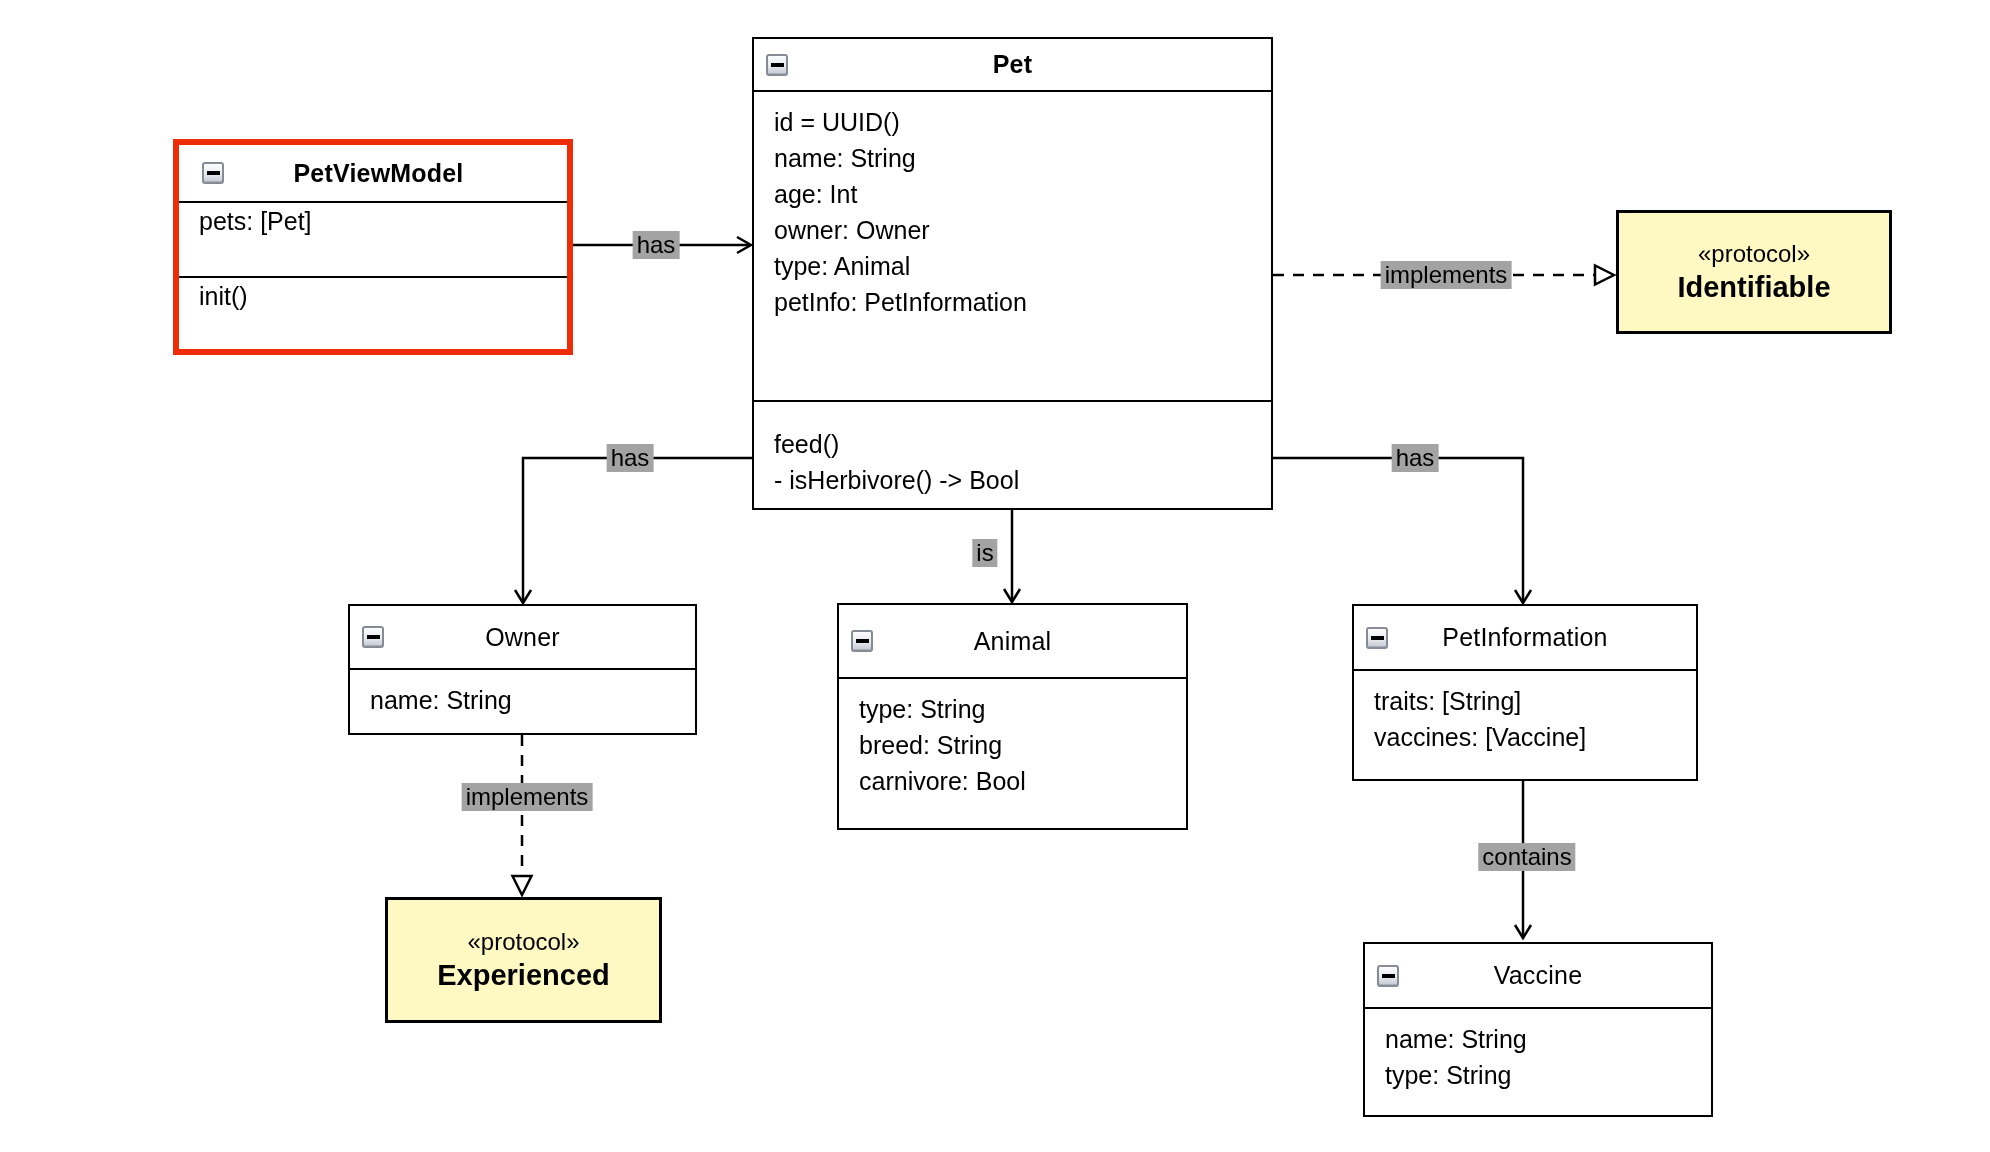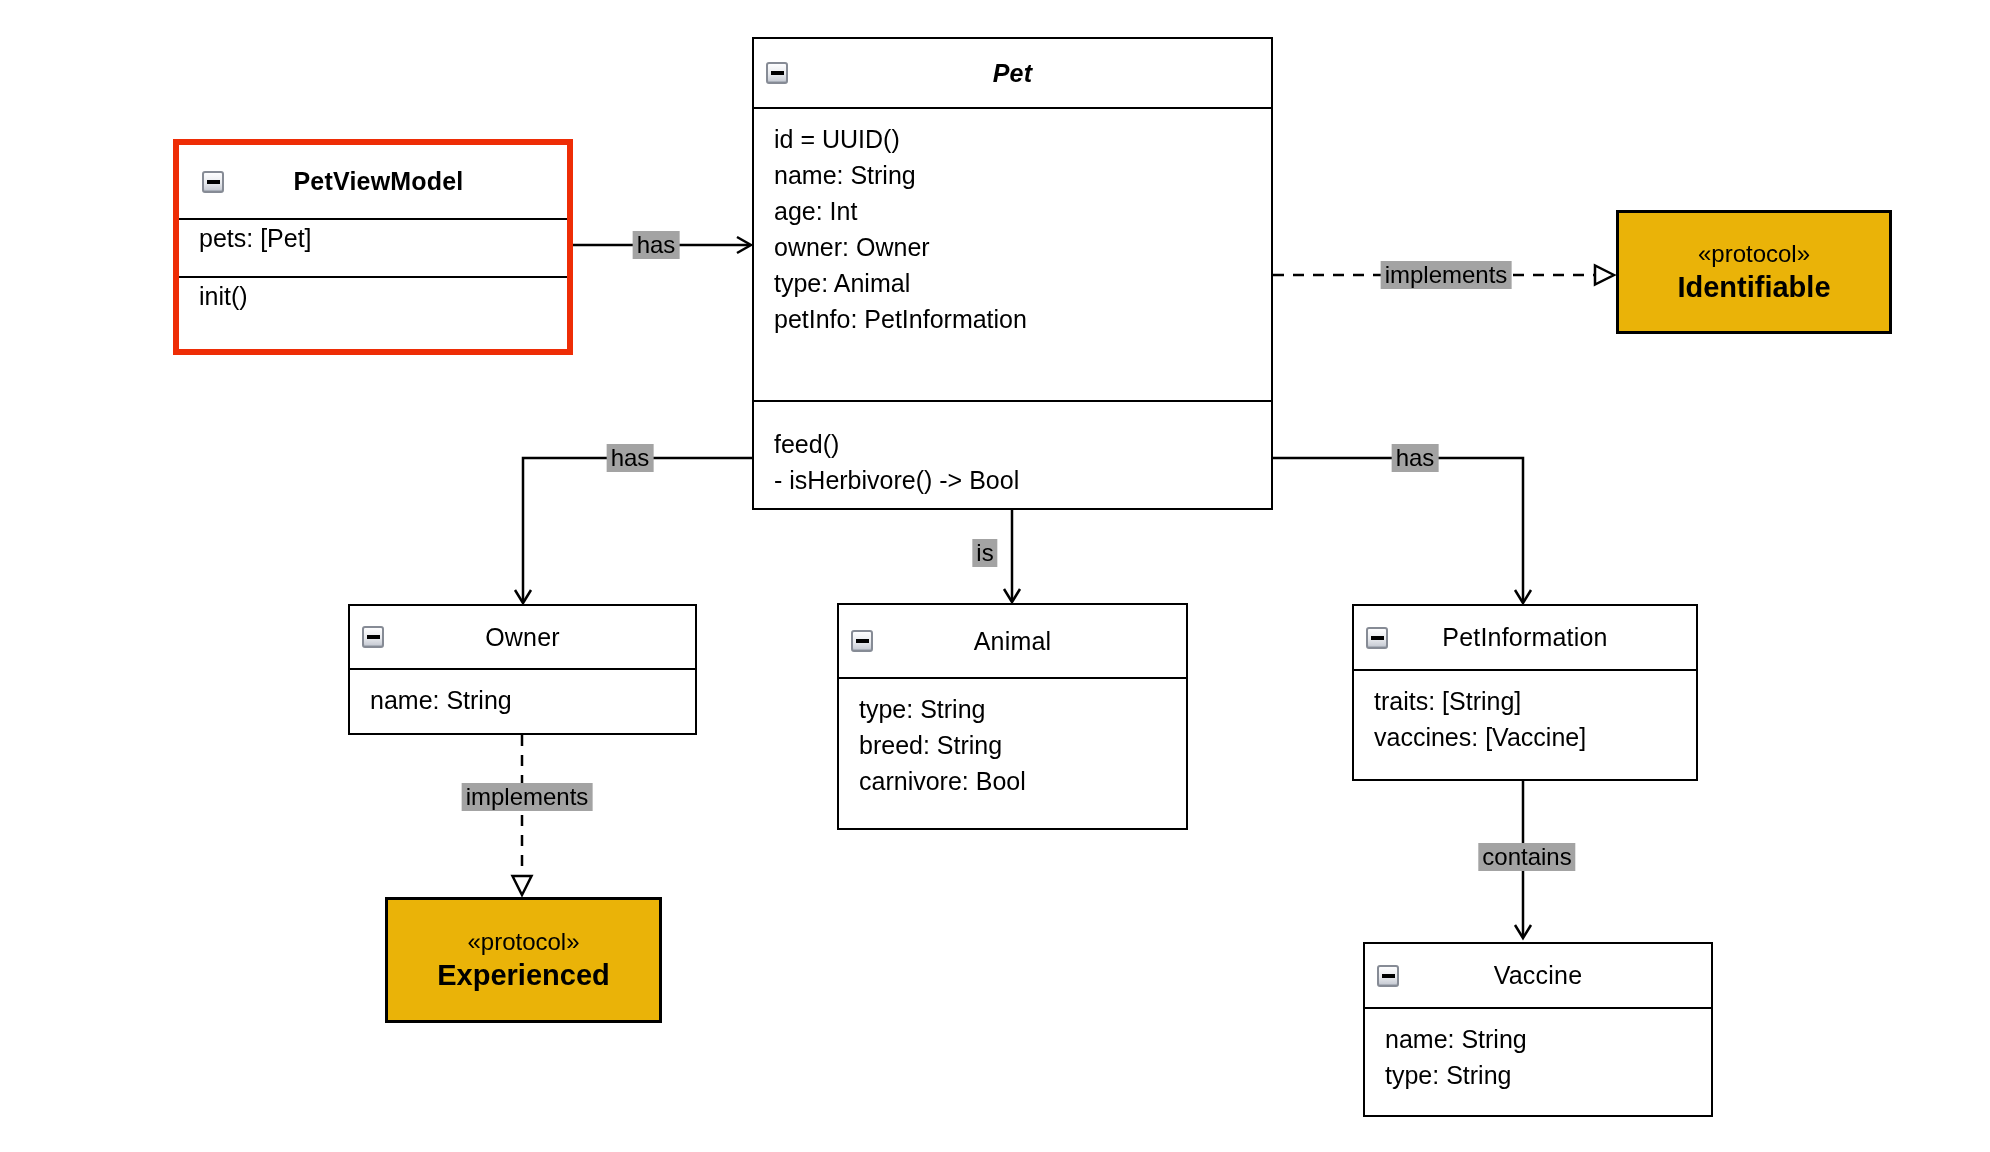--- a/index.html
+++ b/index.html
@@ -52,21 +52,21 @@
     font-size:25px;color:#000;line-height:36px;
     white-space:nowrap;
   }
   .pet-attrs{}
   .pet-methods{padding-top:24px;}
   .pvm-section{padding-top:0;}
 
   
   .protocol-box{
     position:absolute;z-index:2;
-    background:#eab308;border:3px solid #000;box-sizing:border-box;
+    background:#fef9c3;border:3px solid #000;box-sizing:border-box;
     display:flex;flex-direction:column;align-items:center;justify-content:center;
     gap:3px;
   }
   .stereotype{font-size:24px;color:#000;}
   .protocol-name{font-size:29px;font-weight:bold;color:#000;text-align:right;}
 
   
   .edge-label{
     position:absolute;z-index:3;
     transform:translate(-50%,-50%);
@@ -121,36 +121,36 @@
 
   <span class="edge-label" style="left:656px;top:245px;">has</span>
   <span class="edge-label" style="left:1446px;top:275px;">implements</span>
   <span class="edge-label" style="left:630px;top:458px;">has</span>
   <span class="edge-label" style="left:985px;top:553px;">is</span>
   <span class="edge-label" style="left:1415px;top:458px;">has</span>
   <span class="edge-label" style="left:527px;top:797px;">implements</span>
   <span class="edge-label" style="left:1527px;top:857px;">contains</span>
 
   <div class="class-box selected" style="left:173px;top:139px;width:400px;height:216px;">
-    <div class="title-bar" style="height:73px;margin-left:11px;">
+    <div class="title-bar" style="height:56px;margin-left:11px;">
       <span class="collapse-icon">
         <span class="minus-glyph"></span>
       </span>
       <span class="class-title bold">PetViewModel</span>
     </div>
     <div class="section grow pvm-section">
       <div class="member-line">pets: [Pet]</div>
     </div>
     <div class="section pvm-section" style="height:73px;">
       <div class="member-line">init()</div>
     </div>
   </div>
 
   <div class="class-box" style="left:752px;top:37px;width:521px;height:473px;">
-    <div class="title-bar" style="height:68px;font-style:italic;">
+    <div class="title-bar" style="height:51px;">
       <span class="collapse-icon">
         <span class="minus-glyph"></span>
       </span>
       <span class="class-title bold">Pet</span>
     </div>
     <div class="section grow pet-attrs">
       <div class="member-line">id = UUID()</div>
       <div class="member-line">name: String</div>
       <div class="member-line">age: Int</div>
       <div class="member-line">owner: Owner</div>

